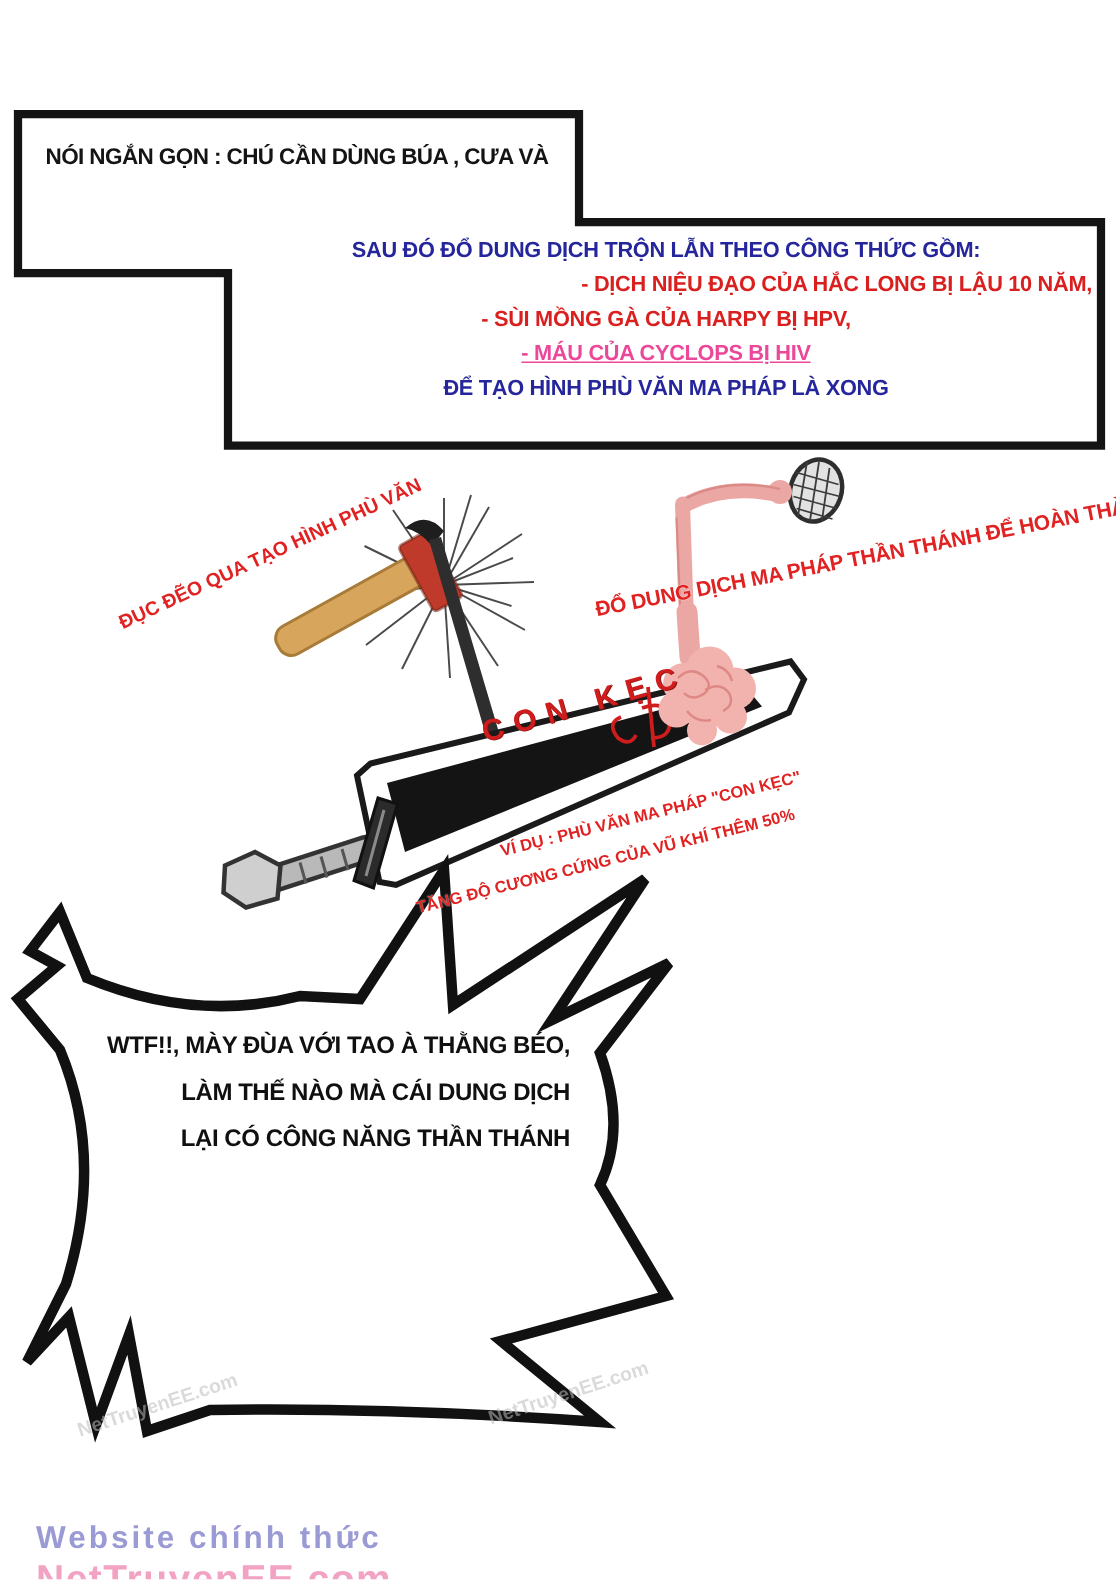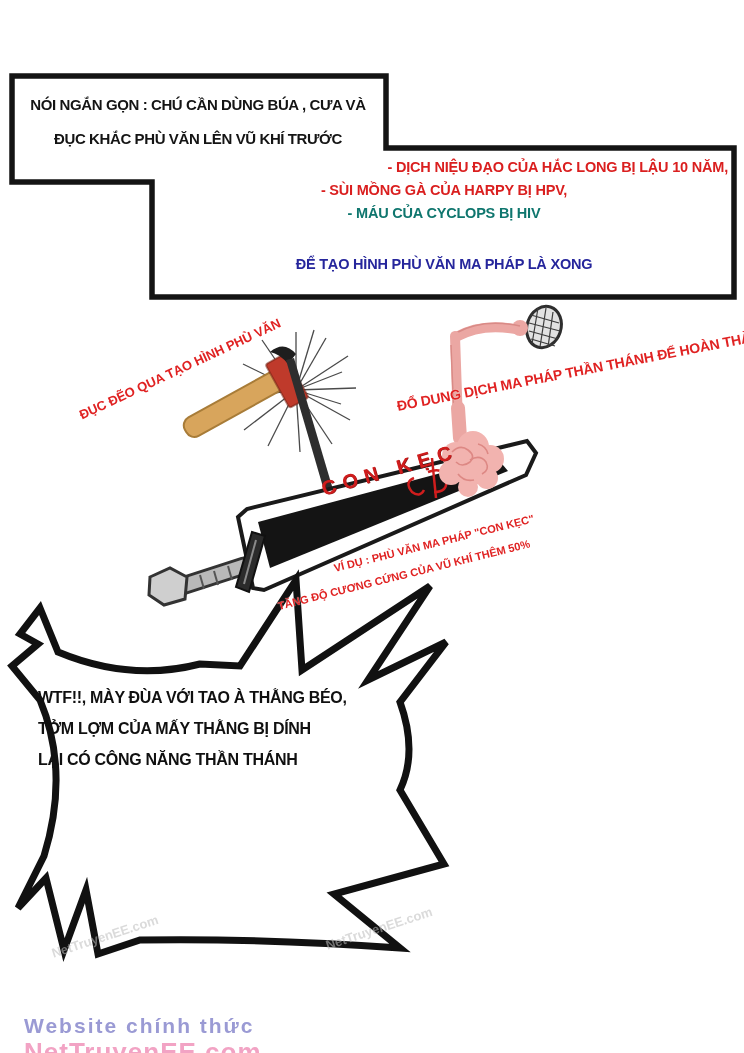--- a/index.html
+++ b/index.html
@@ -38,21 +38,21 @@
   #example-caption-1{
     left:334px;top:562px;font-size:11px;
     transform:rotate(-14deg);transform-origin:left center;
   }
   #example-caption-2{
     left:278px;top:600px;font-size:11px;
     transform:rotate(-14deg);transform-origin:left center;
   }
   
   #bubble3-text{
-    left:38px;top:682px;width:342px;text-align:left;
+    left:38px;top:682px;width:342px;text-align:right;
     font-weight:bold;font-size:16px;line-height:31px;letter-spacing:-0.3px;color:#101010;
   }
   
   .ghost{
     font-weight:bold;font-size:13px;color:#bdbdbd;opacity:0.55;white-space:nowrap;
     transform:rotate(-18deg);transform-origin:left center;
   }
   #ghost-1{left:52px;top:946px;}
   #ghost-2{left:326px;top:938px;}
   
@@ -190,43 +190,43 @@
          L 44,856
          Q 70,772 40,700
          L 12,666
          L 38,644
          L 20,634
          Z" fill="#ffffff" stroke="#111111" stroke-width="7" stroke-linejoin="miter"></path>
   </svg>
 
   <div class="abs" id="box1-text">
     <div>NÓI NGẮN GỌN : CHÚ CẦN DÙNG BÚA , CƯA VÀ</div>
-    <div>ĐỤC KHẮC PHÙ VĂN LÊN VŨ KHÍ TRƯỚC</div>
   </div>
 
   <div class="abs" id="box2-text">
+    <div style="color: rgb(38, 38, 156);">SAU ĐÓ ĐỔ DUNG DỊCH TRỘN LẪN THEO CÔNG THỨC GỒM:</div>
     <div style="color: rgb(218, 31, 31); text-align: right;">- DỊCH NIỆU ĐẠO CỦA HẮC LONG BỊ LẬU 10 NĂM,</div>
     <div style="color: rgb(218, 31, 31);">- SÙI MỒNG GÀ CỦA HARPY BỊ HPV,</div>
-    <div style="color: #0f766e;">- MÁU CỦA CYCLOPS BỊ HIV</div>
-    <div style="color: rgb(38, 38, 156); margin-top: 28px;">ĐỂ TẠO HÌNH PHÙ VĂN MA PHÁP LÀ XONG</div>
+    <div style="color: #ec4899; text-decoration: underline;">- MÁU CỦA CYCLOPS BỊ HIV</div>
+    <div style="color: rgb(38, 38, 156);">ĐỂ TẠO HÌNH PHÙ VĂN MA PHÁP LÀ XONG</div>
   </div>
 
   <div class="abs red-label" id="chisel-label" style="color: rgb(224, 34, 34);">ĐỤC ĐẼO QUA TẠO HÌNH PHÙ VĂN</div>
 
   <div class="abs red-label" id="pour-label" style="color: rgb(224, 34, 34);">ĐỔ DUNG DỊCH MA PHÁP THẦN THÁNH ĐỂ HOÀN THÀNH</div>
 
   <div class="abs" id="rune-text">CON KẸC</div>
 
   <div class="abs red-label" id="example-caption-1" style="color: rgb(224, 34, 34);">VÍ DỤ : PHÙ VĂN MA PHÁP "CON KẸC"</div>
 
   <div class="abs red-label" id="example-caption-2" style="color: rgb(224, 34, 34);">TĂNG ĐỘ CƯƠNG CỨNG CỦA VŨ KHÍ THÊM 50%</div>
 
   <div class="abs" id="bubble3-text">
     <div>WTF!!, MÀY ĐÙA VỚI TAO À THẰNG BÉO,</div>
-    <div>TỞM LỢM CỦA MẤY THẰNG BỊ DÍNH</div>
+    <div>LÀM THẾ NÀO MÀ CÁI DUNG DỊCH</div>
     <div>LẠI CÓ CÔNG NĂNG THẦN THÁNH</div>
   </div>
 
   <div class="abs ghost" id="ghost-1">NetTruyenEE.com</div>
   <div class="abs ghost" id="ghost-2">NetTruyenEE.com</div>
 
   <div class="abs" id="watermark">
     <div class="wm1" style="color: rgb(154, 154, 212);">Website chính thức</div>
     <div class="wm2" style="color: rgb(242, 163, 196);">NetTruyenEE.com</div>
   </div>

